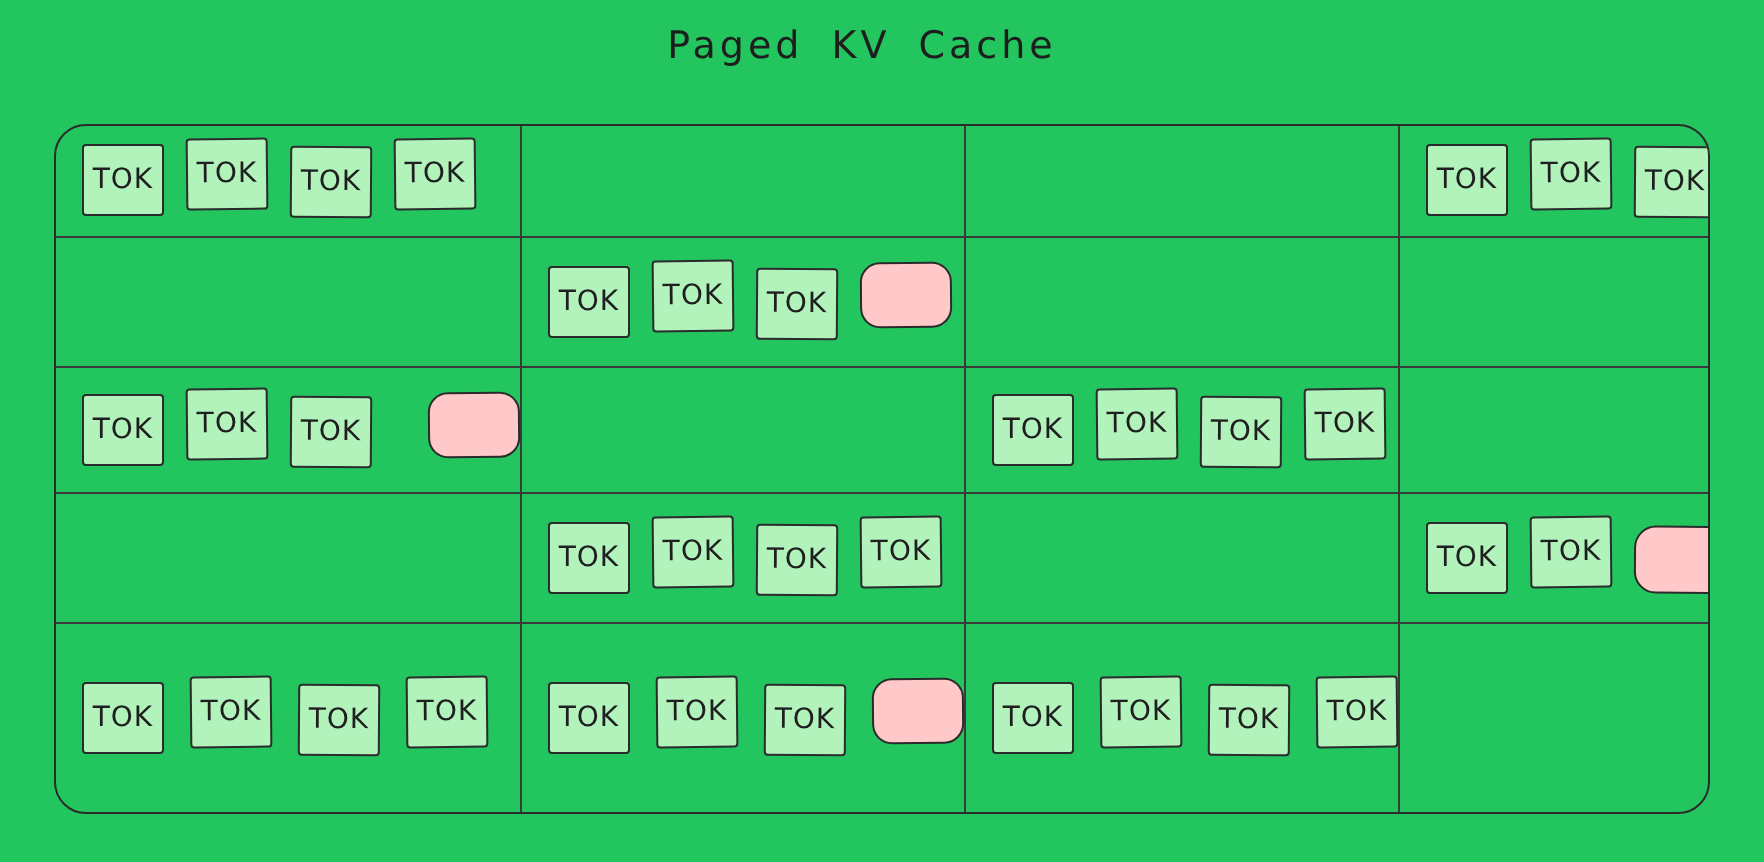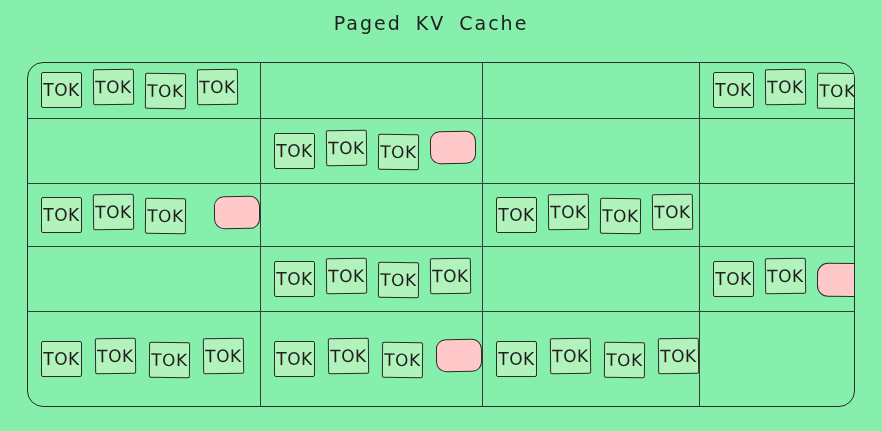--- a/index.html
+++ b/index.html
@@ -1,19 +1,19 @@
 <!DOCTYPE html>
 <html style="--green: #b2f2bb; --pink: #ffc9c9; --stroke: #2b2b2b; --stroke-light: #3a3a3a;"><head>
 <meta charset="utf-8">
 <style>
   html,body { margin:0; padding:0; background:#ffffff; }
   .screen {
     position:relative;
     width:882px; height:431px;
-    background:#86efac;
+    background:#22c55e;
     font-family:"DejaVu Sans", sans-serif;
     overflow:hidden;
   }
   .title {
     position:absolute;
     top:12px; left:0; width:862px;
     text-align:center;
     font-size:19px;
     font-weight:500;
     letter-spacing:2px;
@@ -43,21 +43,21 @@
   }
   .cell.col-3 { border-right:none; }
   .cell.row-4 { border-bottom:none; }
   .token {
     width:41px; height:36px;
     flex:0 0 auto;
     background:var(--green);
     border:1.7px solid var(--stroke);
     border-radius:2px;
     display:flex; align-items:center; justify-content:center;
-    font-size:17px;
+    font-size:14px;
     font-weight:500;
     letter-spacing:0.5px;
     color:#1f1f1f;
     box-sizing:border-box;
   }
   
   .cell > :nth-child(even)  { transform:translateY(-3px) rotate(-0.6deg); }
   .cell > :nth-child(3)     { transform:translateY(1px) rotate(0.4deg); }
   .slot {
     width:46px; height:33px;

